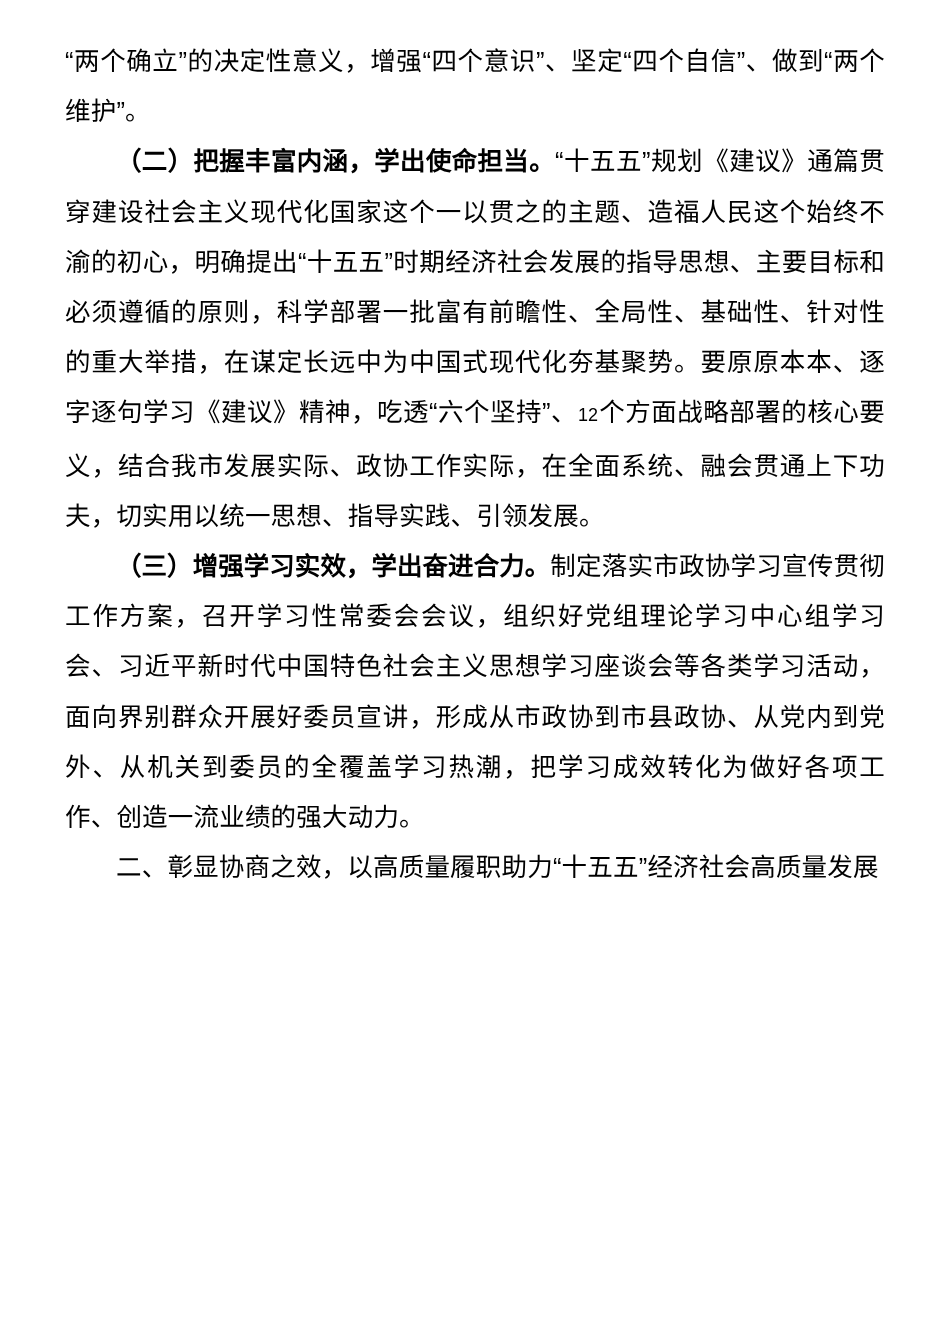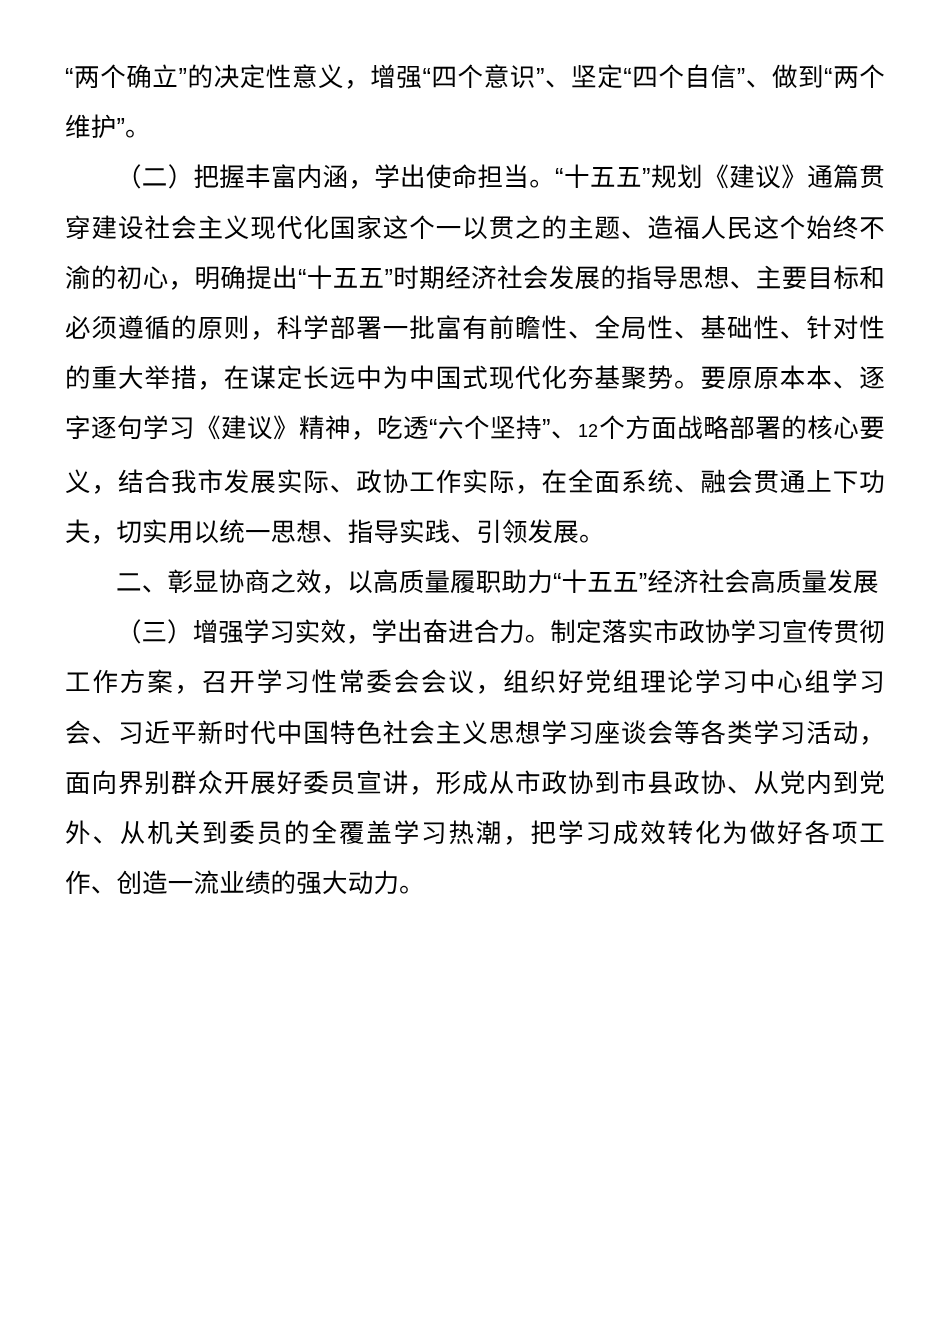--- a/index.html
+++ b/index.html
@@ -16,21 +16,21 @@
     color: #000000;
     -webkit-font-smoothing: antialiased;
   }
 
   .page {
     position: relative;
     width: 950px;
     height: 1096px;
     background: #ffffff;
     box-sizing: border-box;
-    padding: 52px 65px 0 65px;
+    padding: 36px 65px 0 65px;
   }
 
   .doc-body {
     width: 820px;
   }
 
   
   .para {
     margin: 0;
     padding: 0;
@@ -54,21 +54,21 @@
   .para.indent {
     text-indent: 2em;
   }
 
   
   .para.sub {
     text-indent: 2em;
   }
 
   .b {
-    font-weight: 400;
+    font-weight: 700;
     letter-spacing: 0px;
   }
 
   
   .num {
     font-family: "Liberation Sans", "DejaVu Sans", sans-serif;
     font-size: 18px;
     letter-spacing: 0;
     padding: 0 1px;
   }
@@ -80,20 +80,20 @@
 </head>
 <body>
 
 <div class="page">
   <div class="doc-body">
 
     <p class="para cont">“两个确立”的决定性意义，增强“四个意识”、坚定“四个自信”、做到“两个维护”。</p>
 
     <p class="para sub"><span class="b">（二）把握丰富内涵，学出使命担当。</span><span>“十五五”规划《建议》通篇贯穿建设社会主义现代化国家这个一以贯之的主题、造福人民这个始终不渝的初心，明确提出“十五五”时期经济社会发展的指导思想、主要目标和必须遵循的原则，科学部署一批富有前瞻性、全局性、基础性、针对性的重大举措，在谋定长远中为中国式现代化夯基聚势。要原原本本、逐字逐句学习《建议》精神，吃透“六个坚持”、</span><span class="num">12</span><span>个方面战略部署的核心要义，结合我市发展实际、政协工作实际，在全面系统、融会贯通上下功夫，切实用以统一思想、指导实践、引领发展。</span></p>
 
+    <p class="para sub"><span class="b">（三）增强学习实效，学出奋进合力。</span><span>制定落实市政协学习宣传贯彻工作方案，召开学习性常委会会议，组织好党组理论学习中心组学习会、习近平新时代中国特色社会主义思想学习座谈会等各类学习活动，面向界别群众开展好委员宣讲，形成从市政协到市县政协、从党内到党外、从机关到委员的全覆盖学习热潮，把学习成效转化为做好各项工作、创造一流业绩的强大动力。</span></p>
+
     <p class="para indent">二、彰显协商之效，以高质量履职助力“十五五”经济社会高质量发展</p>
-
-    <p class="para sub"><span class="b">（三）增强学习实效，学出奋进合力。</span><span>制定落实市政协学习宣传贯彻工作方案，召开学习性常委会会议，组织好党组理论学习中心组学习会、习近平新时代中国特色社会主义思想学习座谈会等各类学习活动，面向界别群众开展好委员宣讲，形成从市政协到市县政协、从党内到党外、从机关到委员的全覆盖学习热潮，把学习成效转化为做好各项工作、创造一流业绩的强大动力。</span></p>
 
 
     <div class="spacer-end"></div>
   </div>
 </div>
 
 </body></html>

